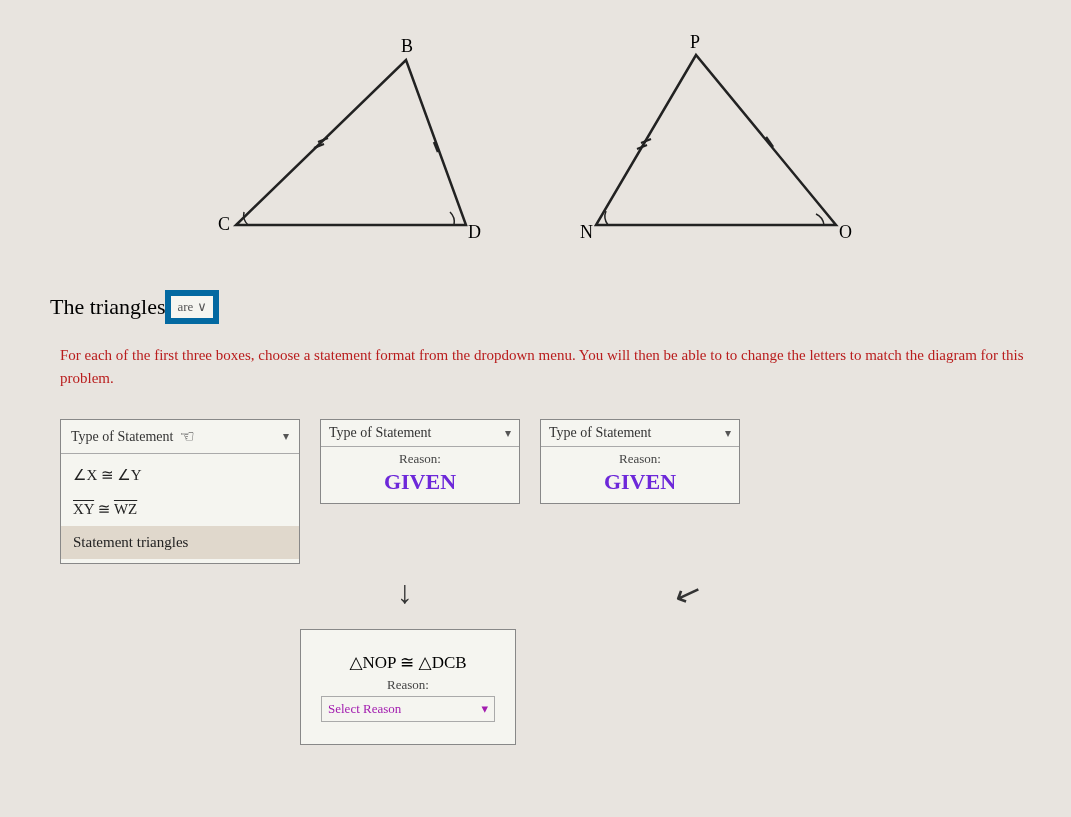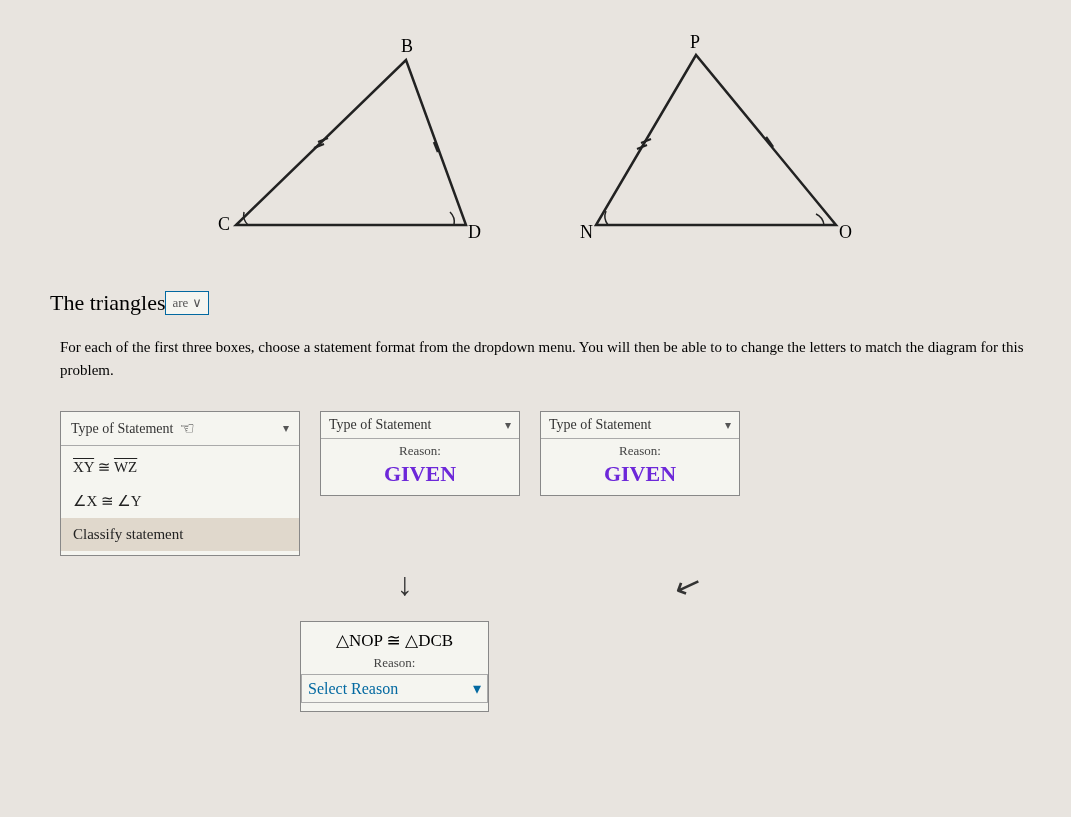--- a/index.html
+++ b/index.html
@@ -31,21 +31,21 @@
     .triangles-statement {
       display: flex;
       align-items: center;
       gap: 0;
       font-size: 22px;
       margin-bottom: 20px;
       padding-left: 10px;
     }
 
     .triangles-statement .are-dropdown {
-      border: 1px solid #0369a1;
+      border: 6px solid #0369a1;
       background: #f5f5f0;
       padding: 3px 6px;
       font-size: 22px;
       font-family: Georgia, serif;
       cursor: pointer;
       display: inline-flex;
       align-items: center;
       gap: 4px;
     }
 
@@ -53,21 +53,21 @@
       font-size: 13px;
       color: #555;
     }
 
     
     .instructions {
       font-size: 15px;
       line-height: 1.5;
       margin-bottom: 30px;
       padding-left: 20px;
-      color: #000000;
+      color: #b91c1c;
     }
 
     
     .proof-area {
       padding-left: 20px;
       position: relative;
     }
 
     .proof-top-row {
       display: flex;
@@ -161,22 +161,22 @@
 
     
     .conclusion-area {
       padding-left: 240px;
       margin-top: 5px;
     }
 
     .conclusion-box {
       border: 1px solid #888;
       background: #f5f5f0;
-      width: 189px;
-      padding: 0;
+      width: 216px;
+      padding: 14px;
       display: inline-block;
     }
 
     .conclusion-statement {
       padding: 8px 10px 4px;
       font-size: 17px;
       font-family: Georgia, serif;
       text-align: center;
     }
 
@@ -185,25 +185,25 @@
       color: #444;
       text-align: center;
       margin-bottom: 3px;
     }
 
     .conclusion-select-box {
       display: flex;
       align-items: center;
       justify-content: space-between;
       border: 1px solid #aaa;
-      margin: 0 0 8px;
+      margin: 0 6px 8px;
       padding: 4px 6px;
       background: #f5f5f0;
-      font-size: 16px;
-      color: #0369a1;
+      font-size: 13px;
+      color: #a21caf;
       cursor: pointer;
     }
 
     
     svg text {
       font-family: Georgia, serif;
     }
 
     .arrows-row-2 {
       display: flex;
@@ -290,25 +290,25 @@
 
       <div class="dropdown-open-box">
         <div class="dropdown-open-header">
           <div class="dropdown-open-header-text">
             <span>Type of Statement</span>
             <span style="font-size:17px;">☜</span>
           </div>
           <span class="dropdown-arrow">▾</span>
         </div>
         <div class="dropdown-menu-items">
+          <div class="dropdown-menu-item">∠X ≅ ∠Y</div>
           <div class="dropdown-menu-item">
             <span style="text-decoration:overline;">XY</span> ≅ <span style="text-decoration:overline;">WZ</span>
           </div>
-          <div class="dropdown-menu-item">∠X ≅ ∠Y</div>
-          <div class="dropdown-menu-item dropdown-menu-item-highlighted">Classify statement</div>
+          <div class="dropdown-menu-item dropdown-menu-item-highlighted">Statement triangles</div>
         </div>
       </div>
 
       <div class="proof-box-with-given">
         <div class="proof-box-given-header">
           <span class="proof-box-given-header-label">Type of Statement</span>
           <span class="dropdown-arrow">▾</span>
         </div>
         <div class="proof-box-given-body">
           <div class="reason-label">Reason:</div>

